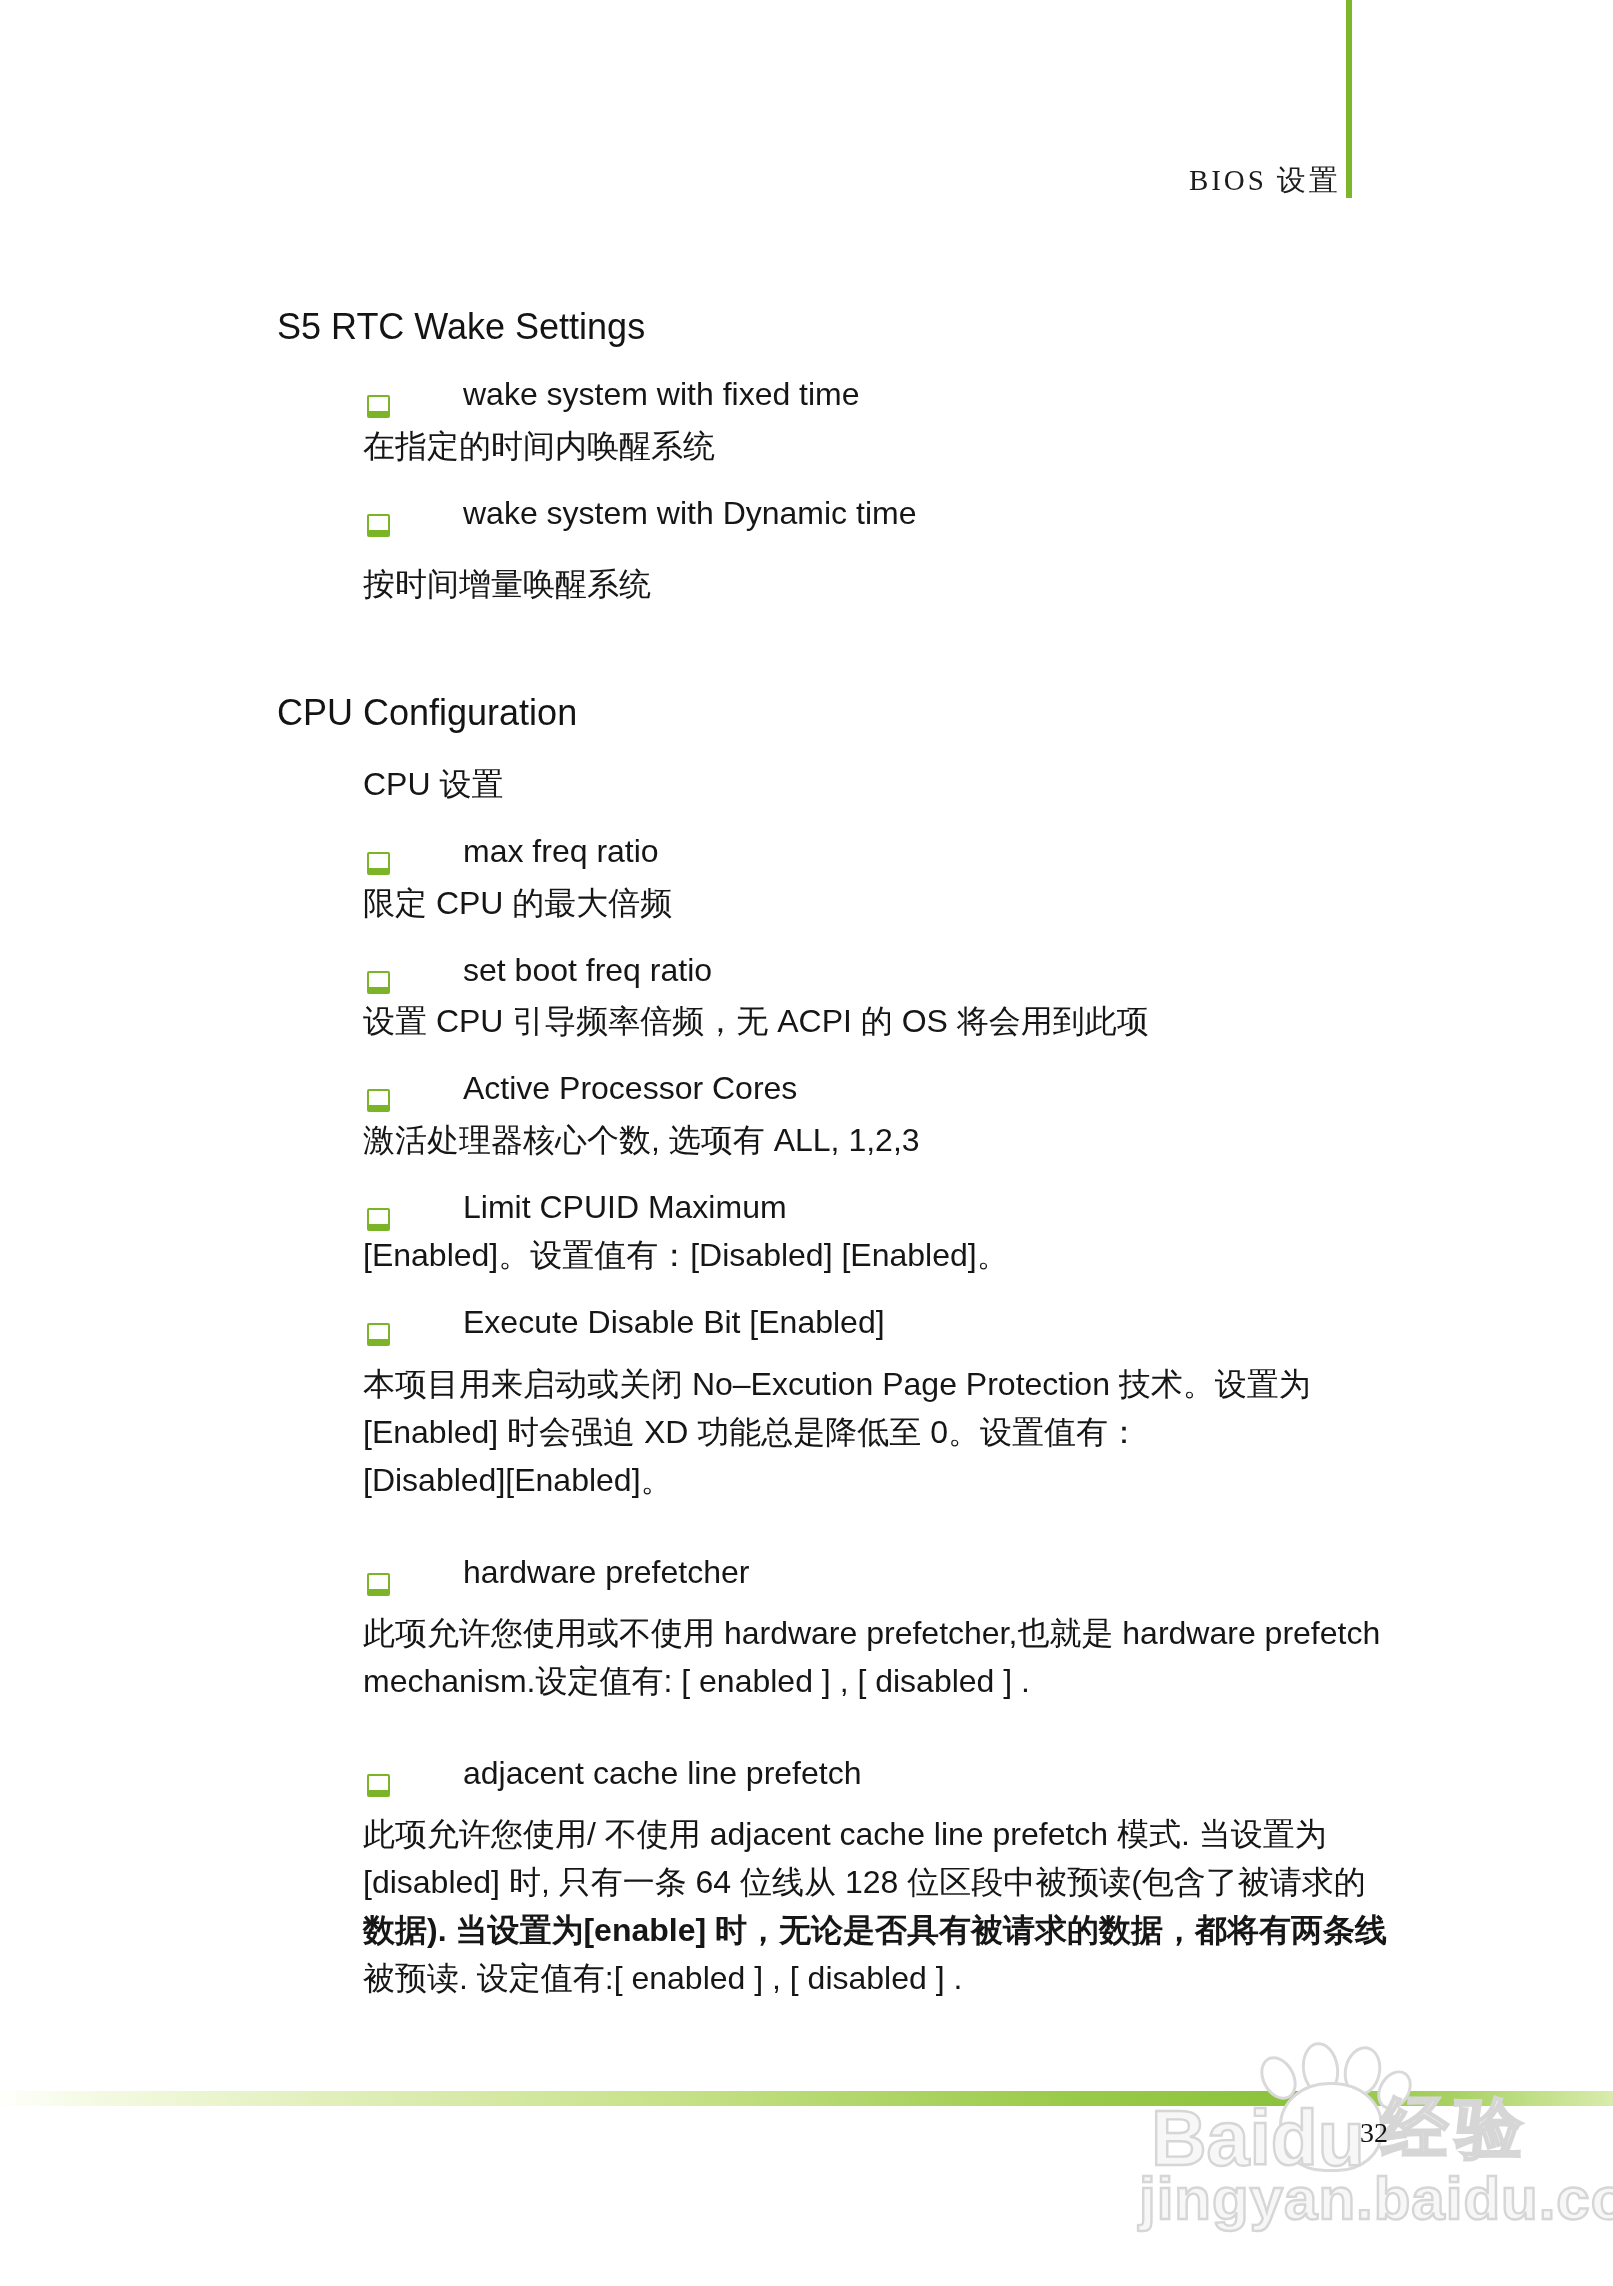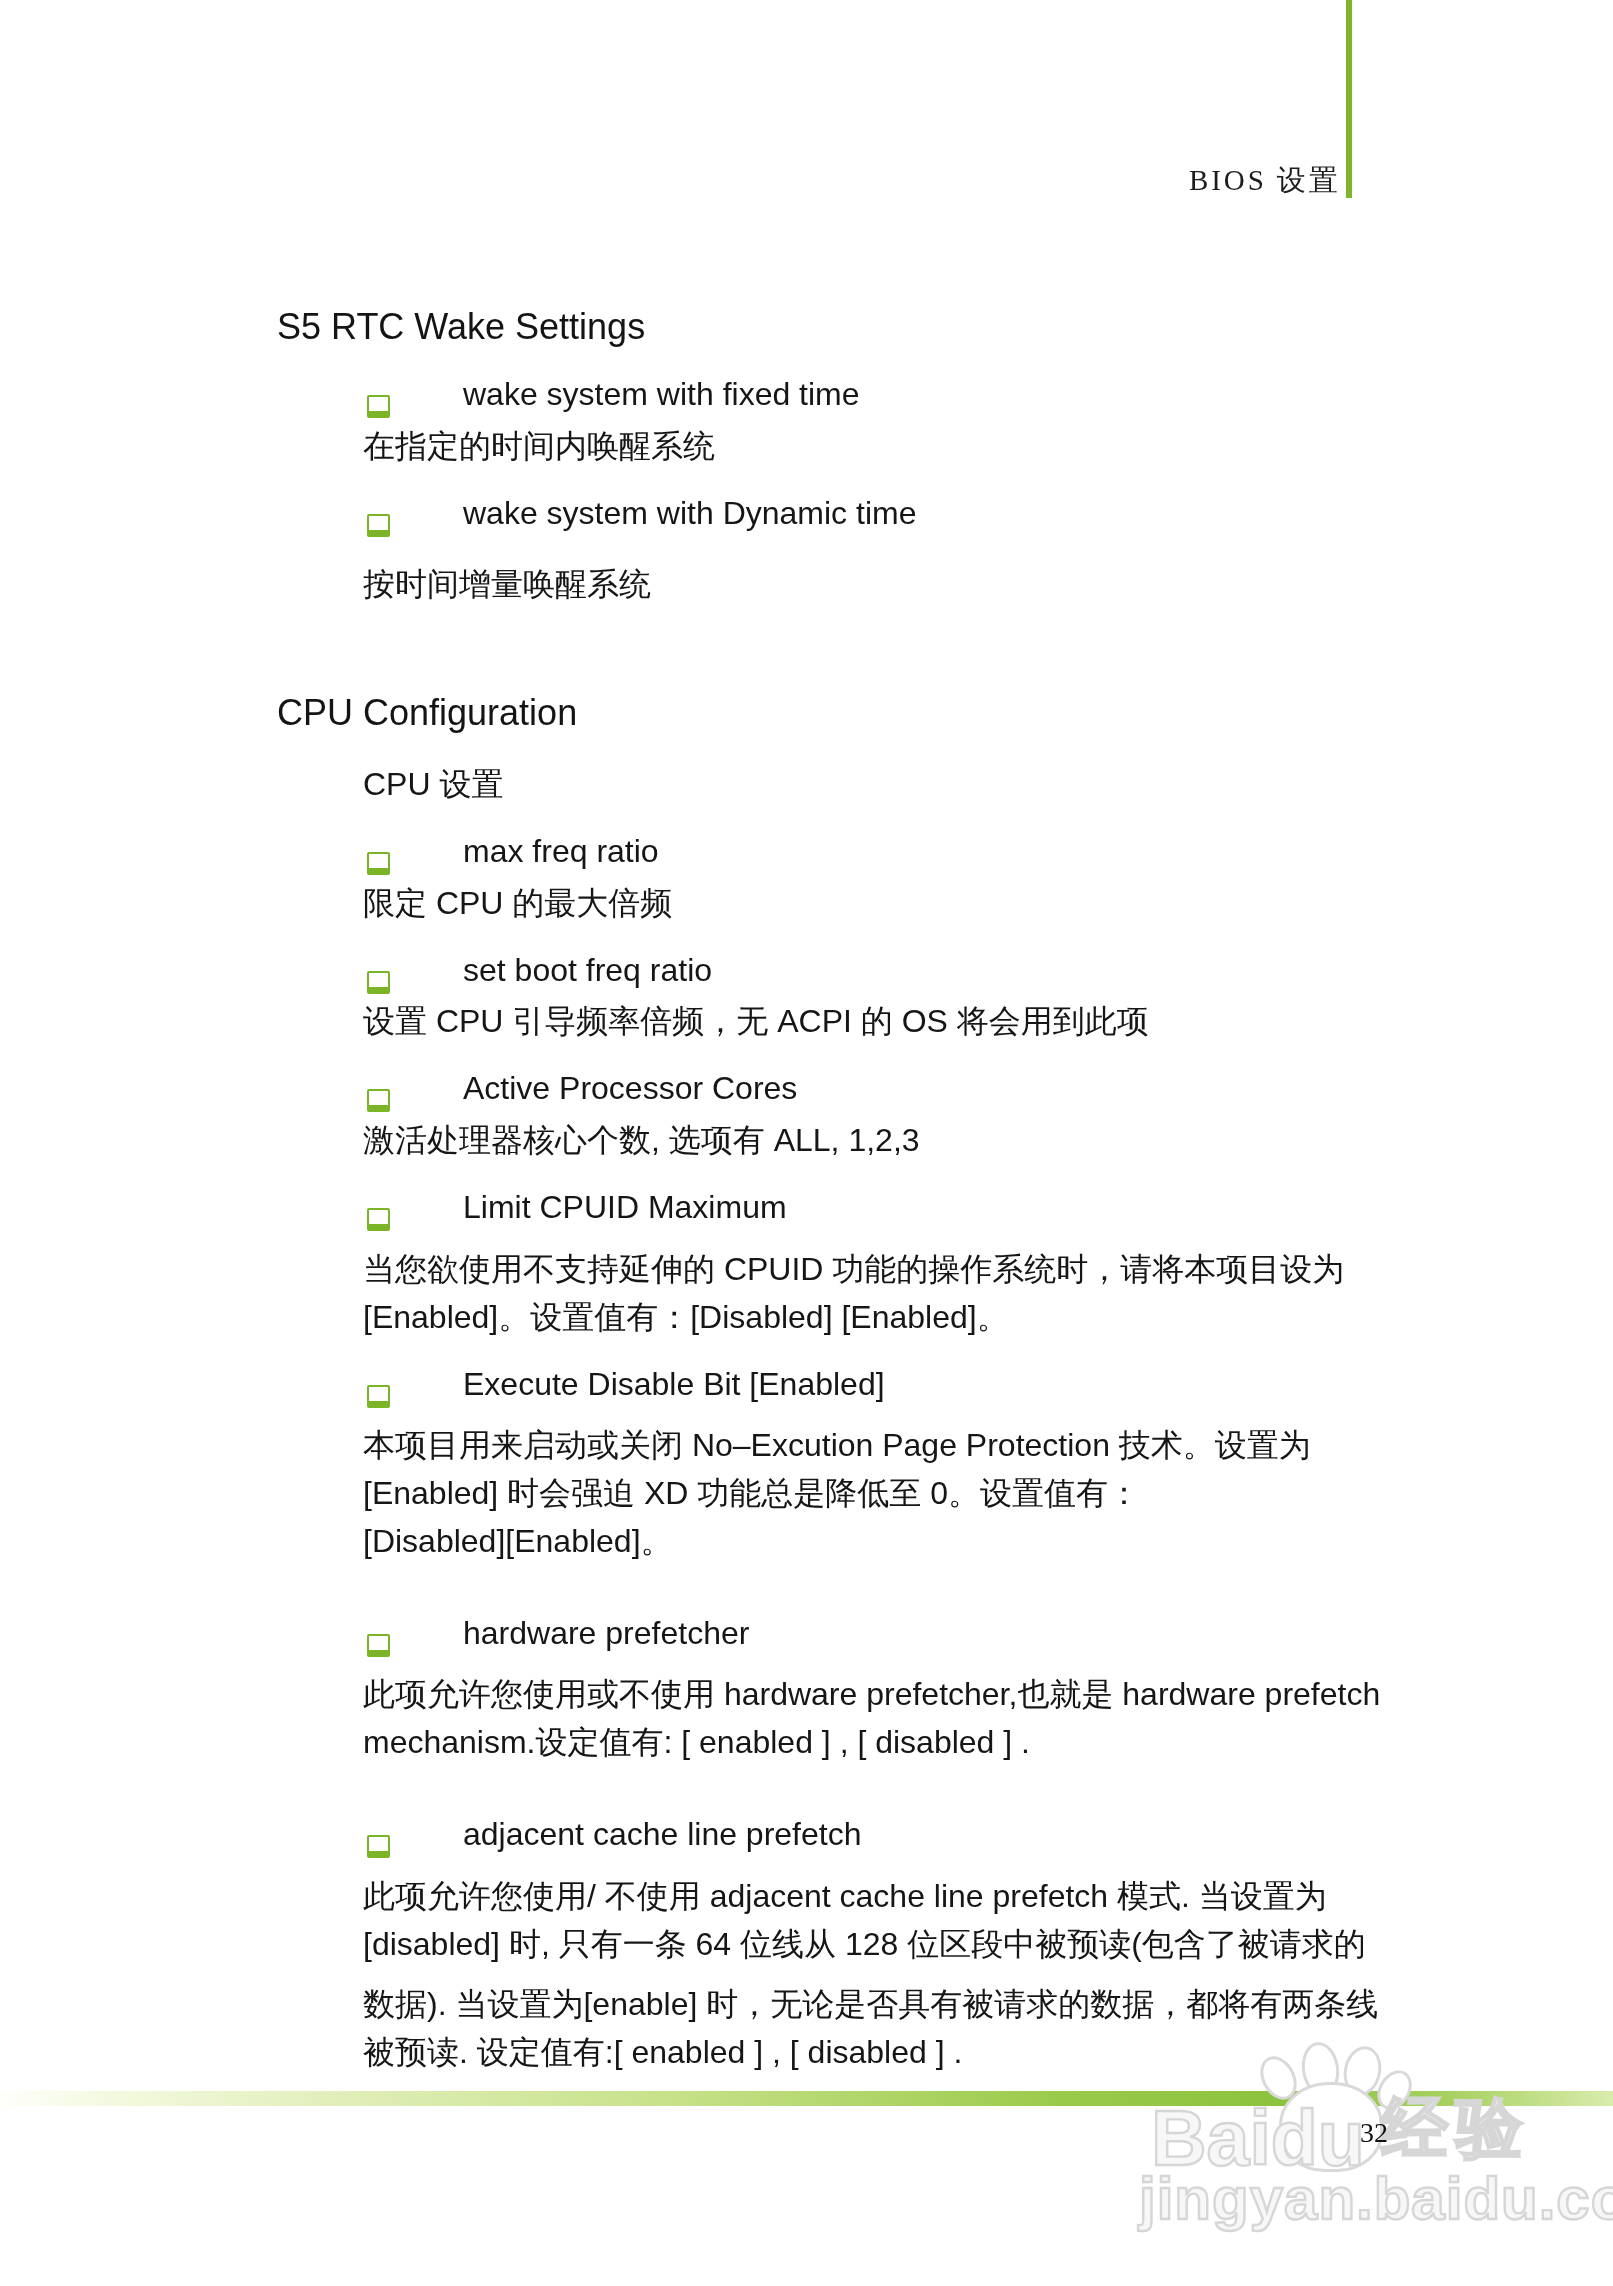--- a/index.html
+++ b/index.html
@@ -109,21 +109,20 @@
     <div class="bullet-row">
       <span class="checkbox"></span>
       <span>Active Processor Cores</span>
     </div>
     <div class="desc">激活处理器核心个数, 选项有 ALL, 1,2,3</div>
 
     <div class="bullet-row">
       <span class="checkbox"></span>
       <span>Limit CPUID Maximum</span>
     </div>
-    <div class="desc para">当您欲使用不支持延伸的 CPUID 功能的操作系统时，请将本项目设为</div>
     <div class="desc" style="margin-top:0;">[Enabled]。设置值有：[Disabled] [Enabled]。</div>
 
     <div class="bullet-row">
       <span class="checkbox"></span>
       <span>Execute Disable Bit [Enabled]</span>
     </div>
     <div class="desc para">本项目用来启动或关闭  No–Excution Page Protection  技术。设置为</div>
     <div class="desc" style="margin-top:0;">[Enabled]  时会强迫  XD  功能总是降低至  0。设置值有：</div>
     <div class="desc" style="margin-top:0;">[Disabled][Enabled]。</div>
 
@@ -133,21 +132,21 @@
     </div>
     <div class="desc para">此项允许您使用或不使用 hardware prefetcher,也就是 hardware prefetch</div>
     <div class="desc" style="margin-top:0;">mechanism.设定值有: [ enabled ] , [ disabled ] .</div>
 
     <div class="bullet-row mt-lg">
       <span class="checkbox"></span>
       <span>adjacent cache line prefetch</span>
     </div>
     <div class="desc para">此项允许您使用/  不使用 adjacent cache line prefetch  模式.  当设置为</div>
     <div class="desc" style="margin-top:0;">[disabled]  时,  只有一条 64  位线从 128  位区段中被预读(包含了被请求的</div>
-    <div class="desc" style="margin-top:12px;">数据).  当设置为[enable]  时，无论是否具有被请求的数据，都将有两条线</div>
+    <div class="desc" style="margin-top:0;font-weight:bold;">数据).  当设置为[enable]  时，无论是否具有被请求的数据，都将有两条线</div>
     <div class="desc" style="margin-top:0;">被预读.  设定值有:[ enabled ] , [ disabled ] .</div>
 
   </div>
 
   <div class="footer-bar"></div>
 
   <div class="watermark">
     <div class="paw">
       <span class="toe1"></span>
         <span class="toe2"></span>

